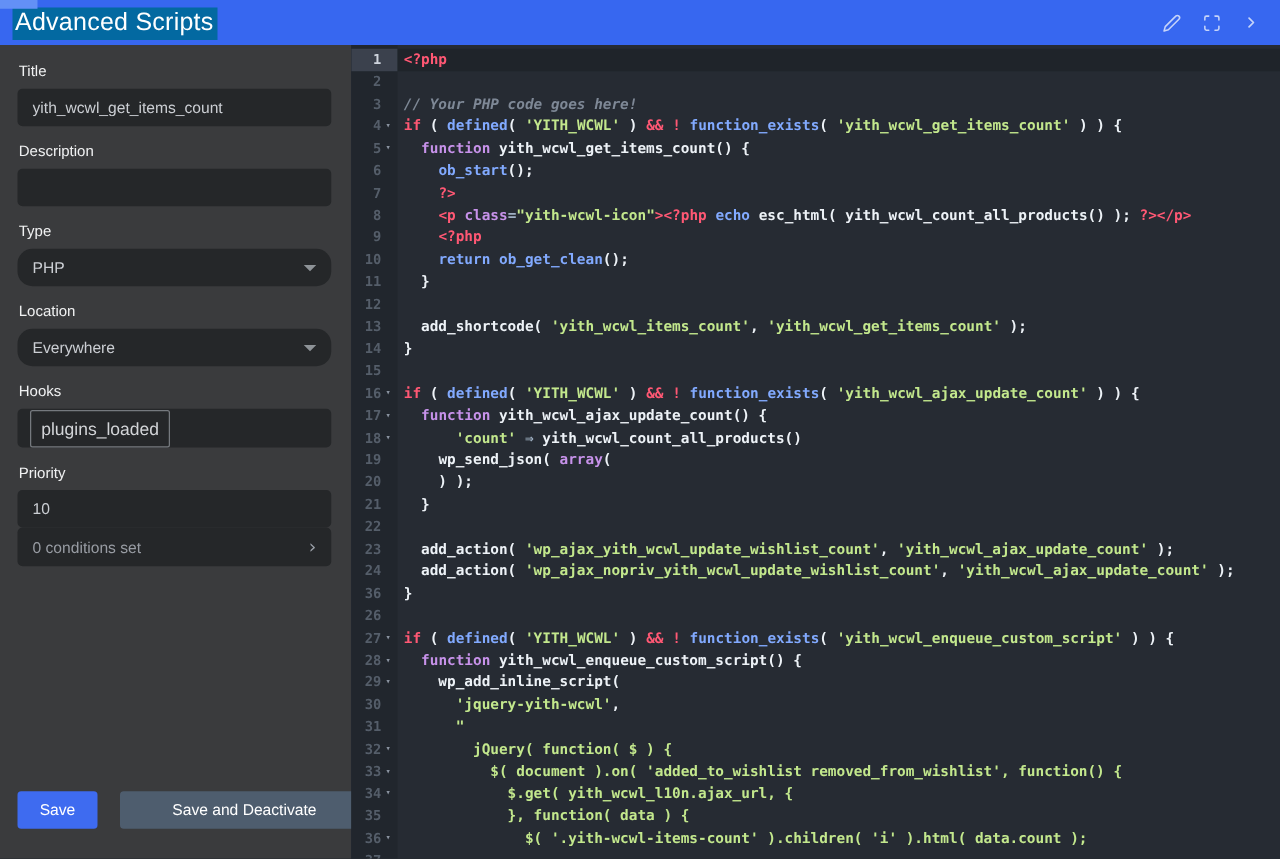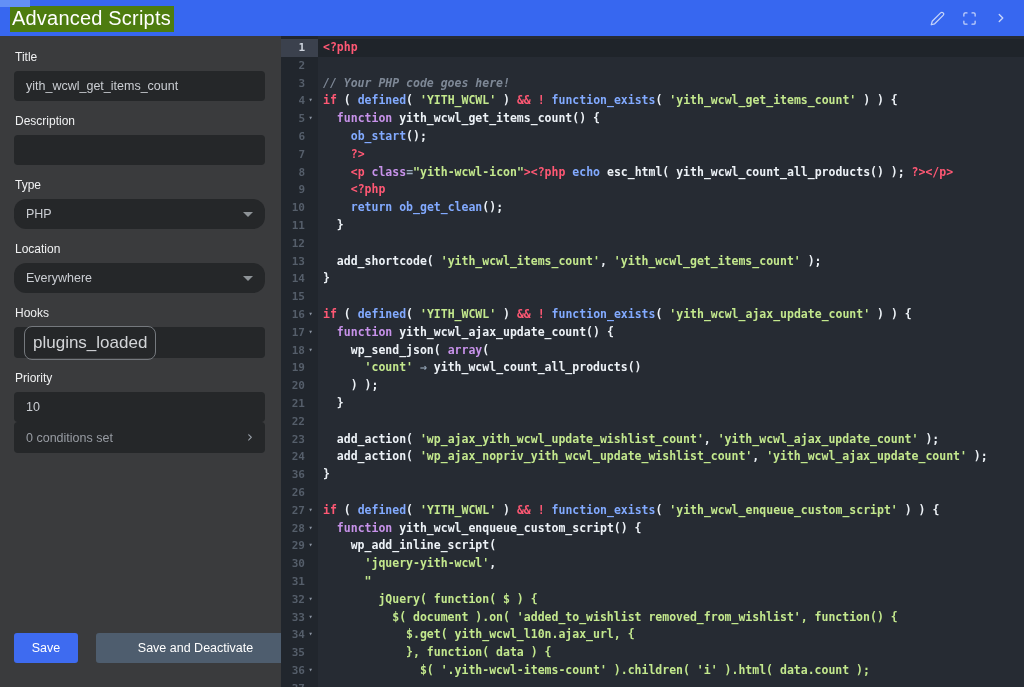--- a/index.html
+++ b/index.html
@@ -5,41 +5,41 @@
   * { margin:0; padding:0; box-sizing:border-box; }
   html,body { width:1024px; height:687px; overflow:hidden; background:#262b33;
               font-family:"Liberation Sans", sans-serif; }
   .app { position:relative; width:1024px; height:687px; }
 
   
   .header { position:absolute; top:0; left:0; right:0; height:36px; background:#3767f0;
             display:flex; align-items:center; justify-content:space-between; z-index:5; }
   .sel-artifact { position:absolute; top:0; left:0; width:30px; height:7px; background:#6390f6; }
   .page-title { font-size:20px; font-weight:400; color:#ffffff; margin-left:10px; letter-spacing:.2px; }
-  .page-title .selected { background:#4d7c0f; padding:1px 3px 3px 2px; }
+  .page-title .selected { background:#0369a1; padding:1px 3px 3px 2px; }
   .header-icons { display:flex; align-items:center; gap:17px; margin-right:16px; }
   .header-icons svg { display:block; stroke:#c6d4f9; }
   .hicon { cursor:pointer; }
 
   
   .sidebar { position:absolute; top:36px; left:0; width:281px; bottom:0; background:#3a3b3d;
              padding:12px 16px 0 14px; }
   .field-label { display:block; font-size:12px; color:#f0f1f2; font-weight:400; margin:13px 0 7px 1px; }
   .field-label.first { margin-top:2px; }
   .text-input { width:100%; height:30px; background:#252729; border:none; border-radius:4px;
                 color:#cbced3; font-size:12.5px; padding:0 12px; outline:none;
                 font-family:"Liberation Sans", sans-serif; }
   .select-box { width:100%; height:30px; background:#252729; border-radius:12px; color:#cbced3;
                 font-size:12.5px; padding:0 12px; display:flex; align-items:center;
                 justify-content:space-between; cursor:pointer; }
   .caret-down { width:0; height:0; border-left:5px solid transparent; border-right:5px solid transparent;
                 border-top:5px solid #8e9397; }
   .hooks-box { width:100%; height:31px; background:#252729; border-radius:4px; display:flex;
                align-items:center; padding:0 6px; }
-  .tag-pill { border:1px solid #75797e; border-radius:8px; color:#d3d5d8; font-size:17px;
+  .tag-pill { border:1px solid #75797e; border-radius:2px; color:#d3d5d8; font-size:14px;
               padding:6px 8px; margin-left:4px; cursor:pointer; }
   .conditions-row { width:100%; height:31px; background:#252729; border-radius:4px; color:#989ca3;
                     font-size:12.5px; padding:0 12px; display:flex; align-items:center;
                     justify-content:space-between; cursor:pointer; }
   .chev { color:#9aa0a8; font-size:15px; line-height:1; font-family:"DejaVu Sans", sans-serif; }
 
   .footer-buttons { position:absolute; left:14px; bottom:24px; display:flex; gap:18px;align-items:flex-end; }
   .btn { height:30px; border:none; border-radius:3px; color:#ffffff; font-size:12.5px;
          font-family:"Liberation Sans", sans-serif; cursor:pointer; }
   .btn-save { width:64px; background:#3e6bf0; }
@@ -298,22 +298,22 @@
         <div class="code-row"><span class="tok-white">    </span><span class="tok-red">&lt;p</span><span class="tok-white"> </span><span class="tok-purple">class</span><span class="tok-op">=</span><span class="tok-green">"yith-wcwl-icon"</span><span class="tok-red">&gt;&lt;?php</span><span class="tok-white"> </span><span class="tok-blue">echo</span><span class="tok-white"> esc_html( yith_wcwl_count_all_products() ); </span><span class="tok-red">?&gt;&lt;/p&gt;</span></div>
         <div class="code-row"><span class="tok-white">    </span><span class="tok-red">&lt;?php</span></div>
         <div class="code-row"><span class="tok-white">    </span><span class="tok-blue">return</span><span class="tok-white"> </span><span class="tok-blue">ob_get_clean</span><span class="tok-white">();</span></div>
         <div class="code-row"><span class="tok-white">  }</span></div>
         <div class="code-row"></div>
         <div class="code-row"><span class="tok-white">  add_shortcode( </span><span class="tok-green">'yith_wcwl_items_count'</span><span class="tok-white">, </span><span class="tok-green">'yith_wcwl_get_items_count'</span><span class="tok-white"> );</span></div>
         <div class="code-row"><span class="tok-white">}</span></div>
         <div class="code-row"></div>
         <div class="code-row"><span class="tok-red">if</span><span class="tok-white"> ( </span><span class="tok-blue">defined</span><span class="tok-white">( </span><span class="tok-green">'YITH_WCWL'</span><span class="tok-white"> ) </span><span class="tok-red">&amp;&amp;</span><span class="tok-white"> </span><span class="tok-red">!</span><span class="tok-white"> </span><span class="tok-blue">function_exists</span><span class="tok-white">( </span><span class="tok-green">'yith_wcwl_ajax_update_count'</span><span class="tok-white"> ) ) {</span></div>
         <div class="code-row"><span class="tok-white">  </span><span class="tok-purple">function</span><span class="tok-white"> yith_wcwl_ajax_update_count() {</span></div>
+        <div class="code-row"><span class="tok-white">      </span><span class="tok-green">'count'</span><span class="tok-white"> </span><span class="tok-op">⇒</span><span class="tok-white"> yith_wcwl_count_all_products()</span></div>
         <div class="code-row"><span class="tok-white">    </span><span class="tok-white">wp_send_json( </span><span class="tok-purple">array</span><span class="tok-white">(</span></div>
-        <div class="code-row"><span class="tok-white">      </span><span class="tok-green">'count'</span><span class="tok-white"> </span><span class="tok-op">⇒</span><span class="tok-white"> yith_wcwl_count_all_products()</span></div>
         <div class="code-row"><span class="tok-white">    ) );</span></div>
         <div class="code-row"><span class="tok-white">  }</span></div>
         <div class="code-row"></div>
         <div class="code-row"><span class="tok-white">  add_action( </span><span class="tok-green">'wp_ajax_yith_wcwl_update_wishlist_count'</span><span class="tok-white">, </span><span class="tok-green">'yith_wcwl_ajax_update_count'</span><span class="tok-white"> );</span></div>
         <div class="code-row"><span class="tok-white">  add_action( </span><span class="tok-green">'wp_ajax_nopriv_yith_wcwl_update_wishlist_count'</span><span class="tok-white">, </span><span class="tok-green">'yith_wcwl_ajax_update_count'</span><span class="tok-white"> );</span></div>
         <div class="code-row"><span class="tok-white">}</span></div>
         <div class="code-row"></div>
         <div class="code-row"><span class="tok-red">if</span><span class="tok-white"> ( </span><span class="tok-blue">defined</span><span class="tok-white">( </span><span class="tok-green">'YITH_WCWL'</span><span class="tok-white"> ) </span><span class="tok-red">&amp;&amp;</span><span class="tok-white"> </span><span class="tok-red">!</span><span class="tok-white"> </span><span class="tok-blue">function_exists</span><span class="tok-white">( </span><span class="tok-green">'yith_wcwl_enqueue_custom_script'</span><span class="tok-white"> ) ) {</span></div>
         <div class="code-row"><span class="tok-white">  </span><span class="tok-purple">function</span><span class="tok-white"> yith_wcwl_enqueue_custom_script() {</span></div>
         <div class="code-row"><span class="tok-white">    wp_add_inline_script(</span></div>

